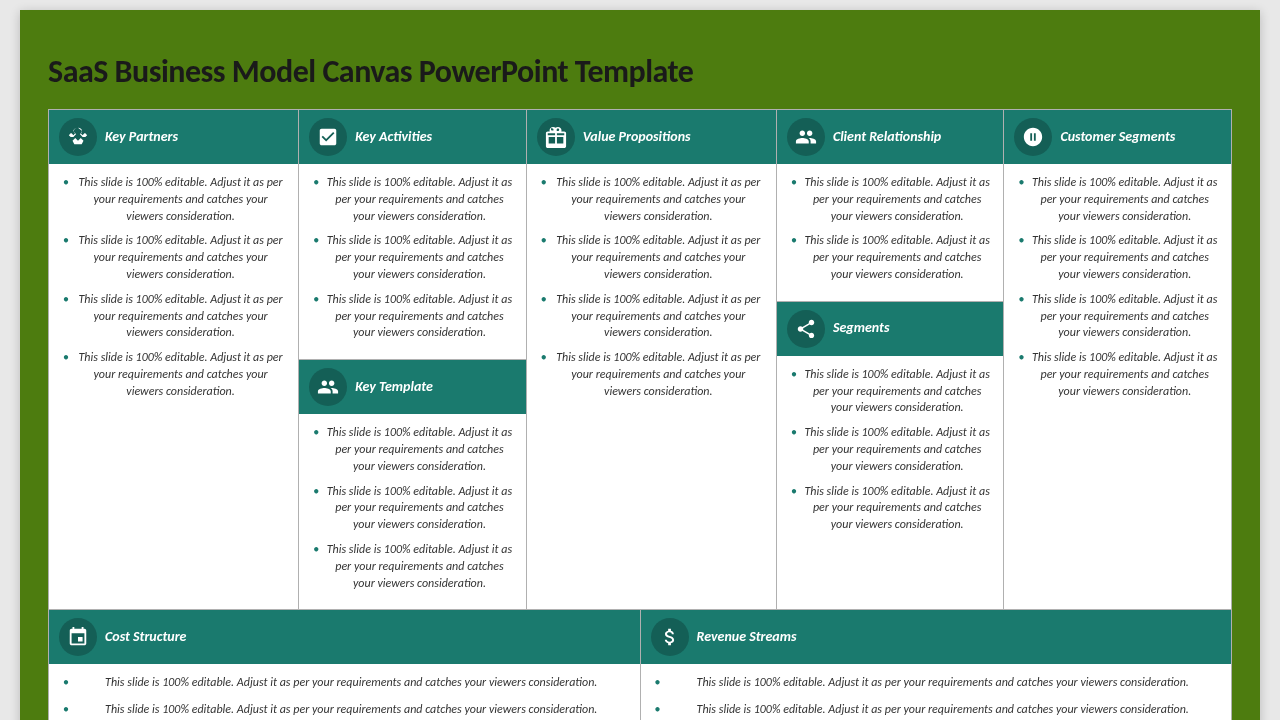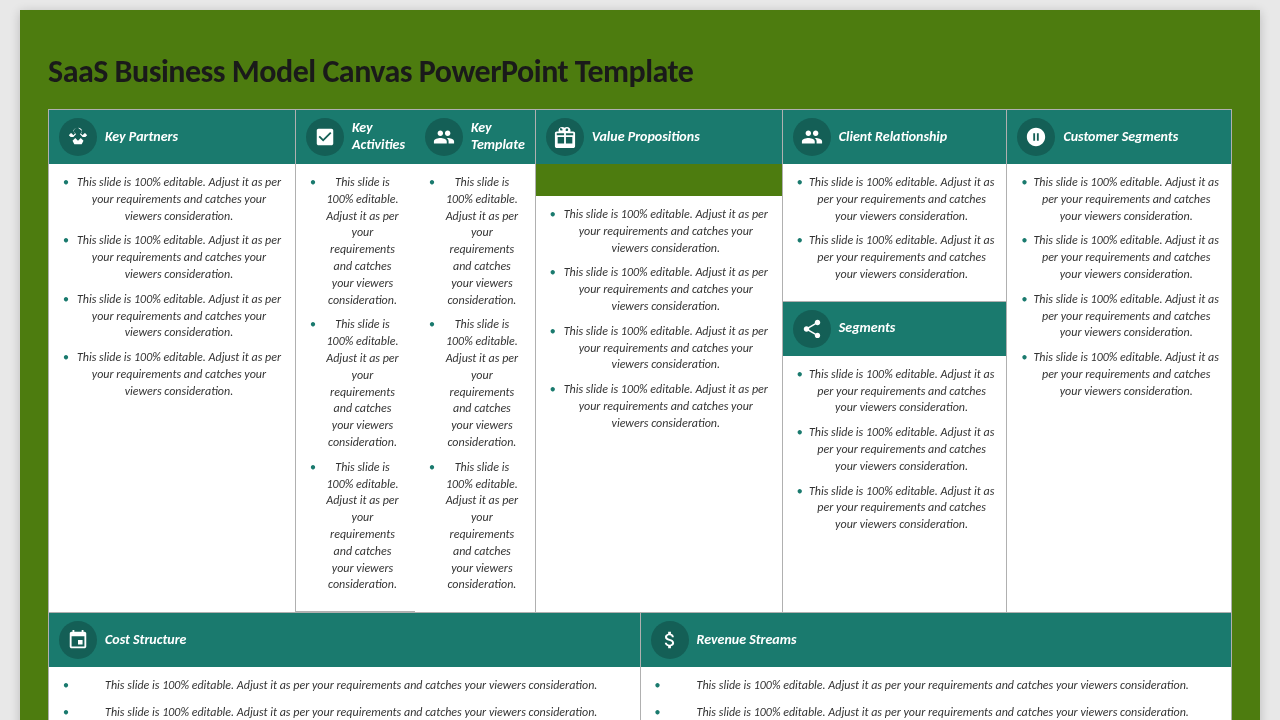--- a/index.html
+++ b/index.html
@@ -105,28 +105,28 @@
       left: 2px;
       top: 0;
       color: #1a7a6e;
       font-size: 12px;
       font-style: normal;
     }
 
     
     .col-partners { flex: 1.1; }
     .col-activities { flex: 1; }
-    .col-value { flex: 1.1; gap: 32px; }
+    .col-value { flex: 1.1; }
     .col-relationship { flex: 1; }
     .col-segments { flex: 1; }
 
     
     .col-activities {
       display: flex;
-      flex-direction: row;
+      flex-direction: column;
       border-right: 1.5px solid #b0b0b0;
     }
     .col-activities .cell-top {
       border-bottom: 1.5px solid #b0b0b0;
       min-height: 190px;
       display: flex;
       flex-direction: column;
     }
     .col-activities .cell-bottom {
       min-height: 190px;

